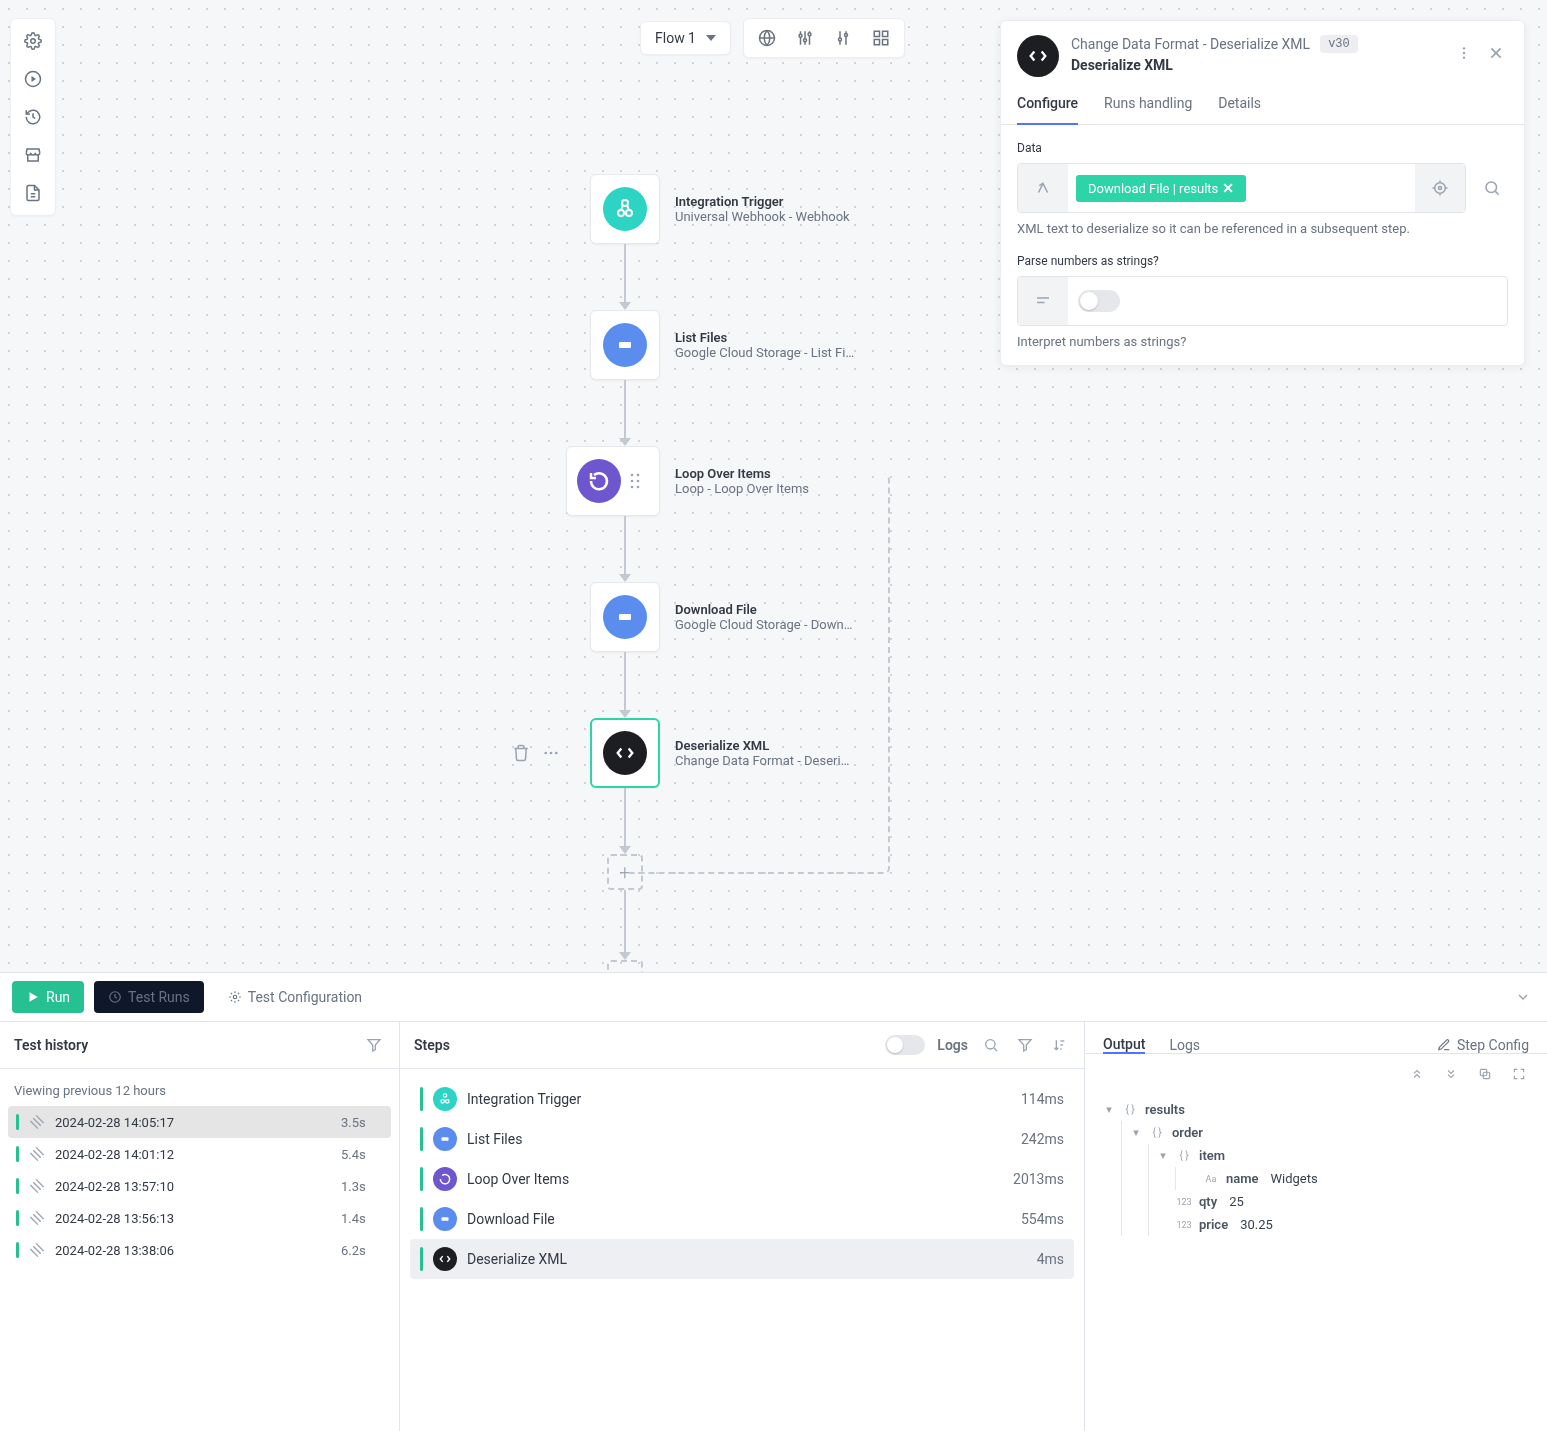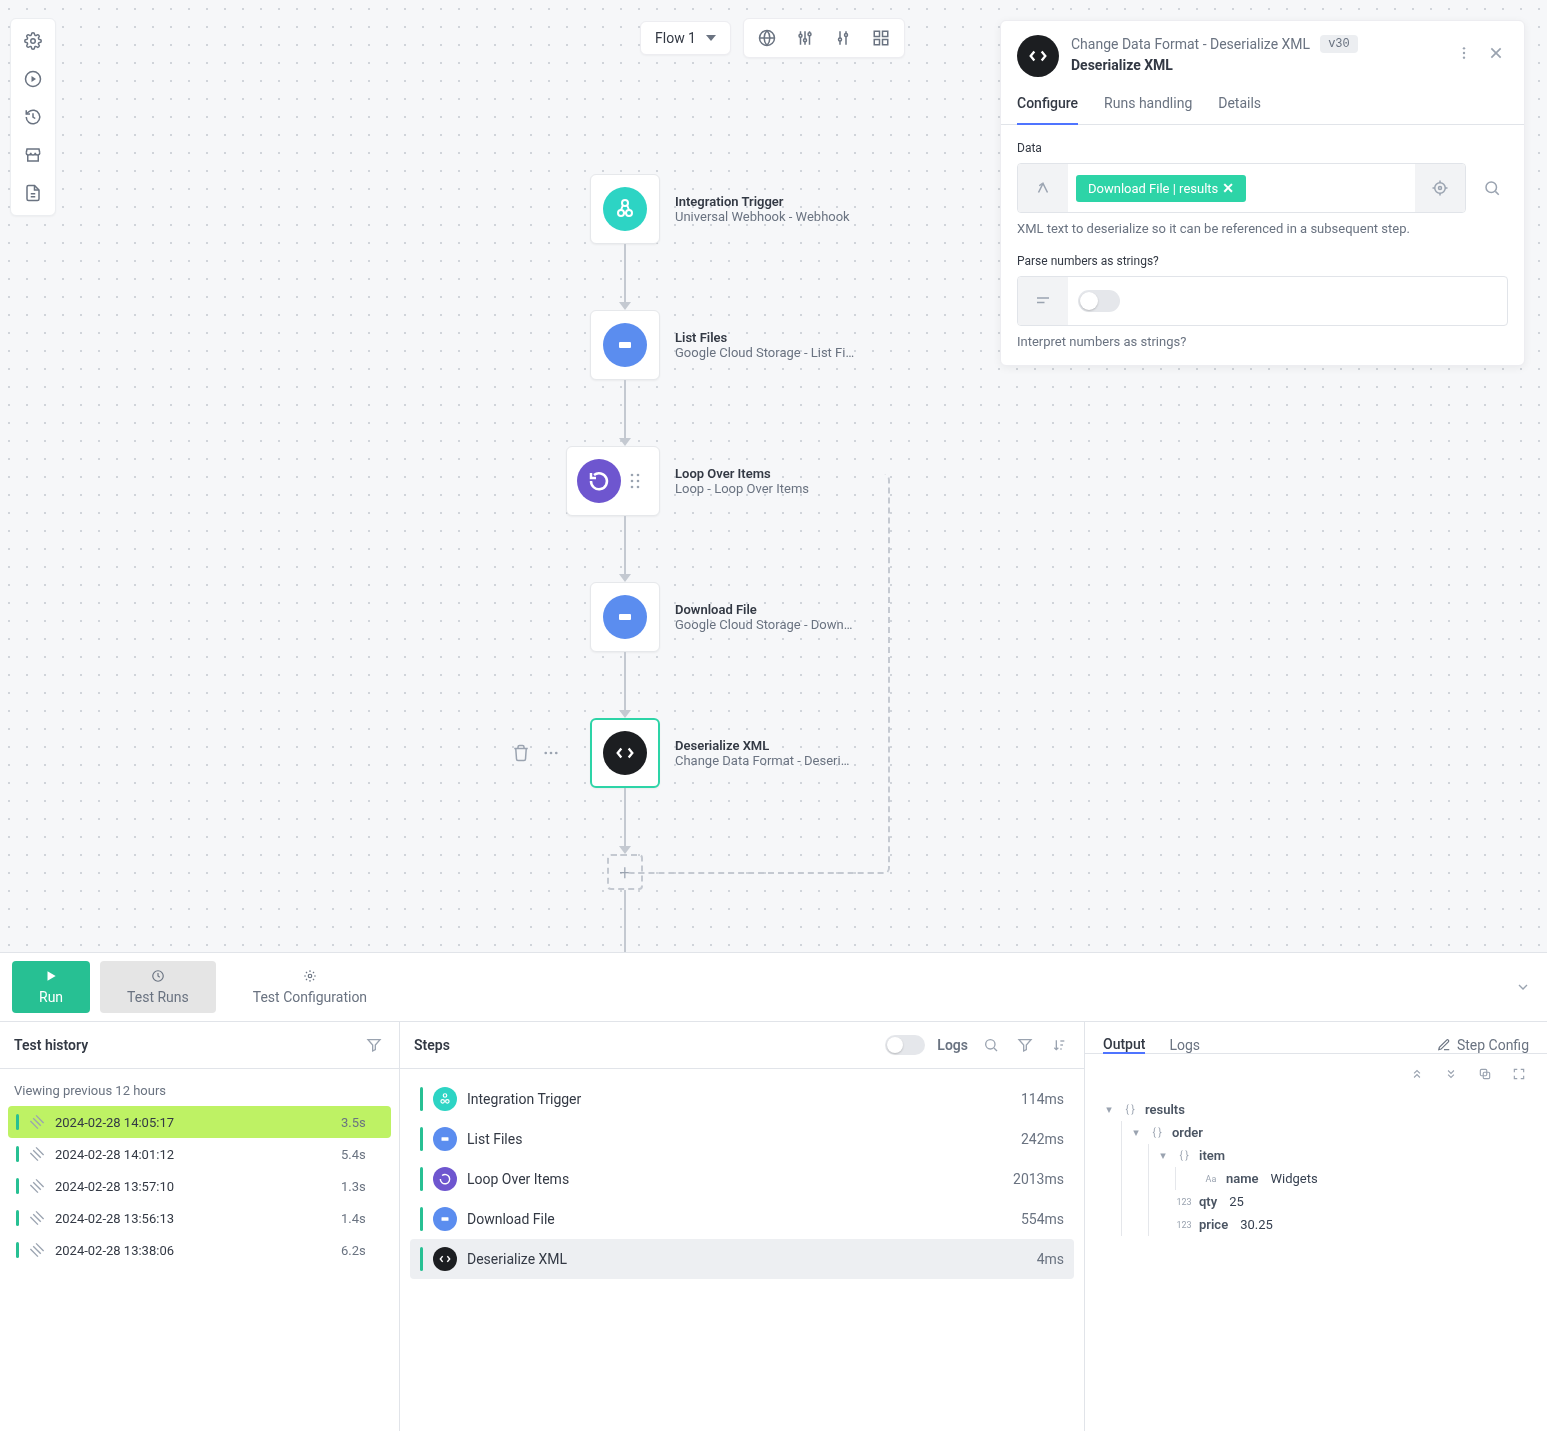--- a/index.html
+++ b/index.html
@@ -267,26 +267,25 @@
   
   .bottom-bar {
     background: #fff;
     border-top: 1px solid var(--border);
     display: flex; align-items: center;
     padding: 8px 12px;
     gap: 10px;
   }
   .btn {
     display: inline-flex; align-items: center; gap: 6px;
-    padding: 8px 27px; border-radius: 4px;
+    padding: 8px 14px; border-radius: 4px;
     font-size: 14px;
-    flex-direction: column;
   }
   .btn-green { background: var(--green-btn); color: #fff; }
-  .btn-gray { background: #e5e5e5; color: var(--text-light); }
+  .btn-gray { background: #0f172a; color: var(--text-light); }
   .btn-plain { color: var(--text-light); }
   .bottom-bar .spacer { flex: 1; }
   .bottom-bar .chev {
     color: var(--text-lighter);
     width: 24px; height: 24px; display:flex; align-items:center; justify-content:center;
   }
 
   .results { display: flex; height: 410px; background: #fff; border-top: 1px solid var(--border); }
   .col { border-right: 1px solid var(--border); display: flex; flex-direction: column; }
   .col:last-child { border-right: none; }
@@ -305,21 +304,21 @@
   .col-sub {
     padding: 14px 14px 8px 14px;
     color: var(--text-light); font-size: 13px;
   }
   .hist-list { padding: 0 8px; }
   .hist-row {
     display: flex; align-items: center; gap: 10px;
     padding: 8px 8px;
     border-radius: 4px;
   }
-  .hist-row.sel { background: #bef264; justify-content: flex-end; }
+  .hist-row.sel { background: #e5e5e5; justify-content: flex-end; }
   .hist-accent {
     width: 3px; align-self: stretch; background: var(--green-btn);
     border-radius: 2px;
   }
   .hist-ic { color: #9aa3b0; transform: rotate(45deg); }
   .hist-time { font-size: 13px; color: var(--text); flex: 1; }
   .hist-dur { font-size: 13px; color: var(--text-light); width: 42px; }
 
   .steps-list { padding: 10px; }
   .step-row {

